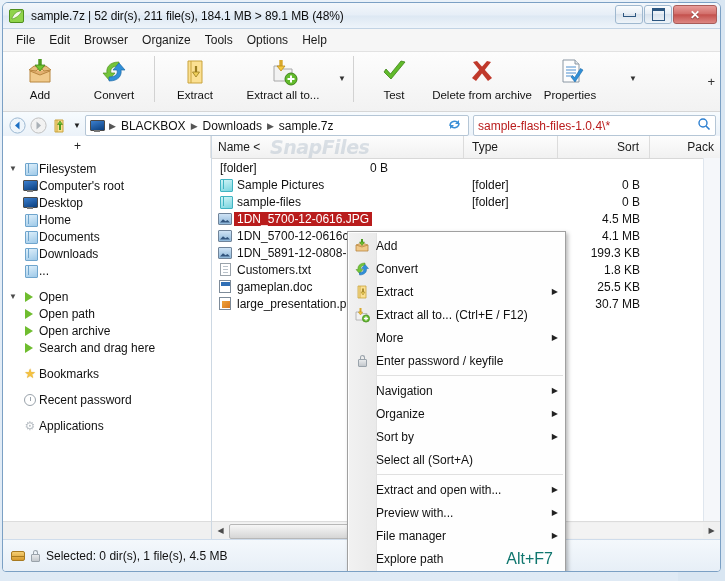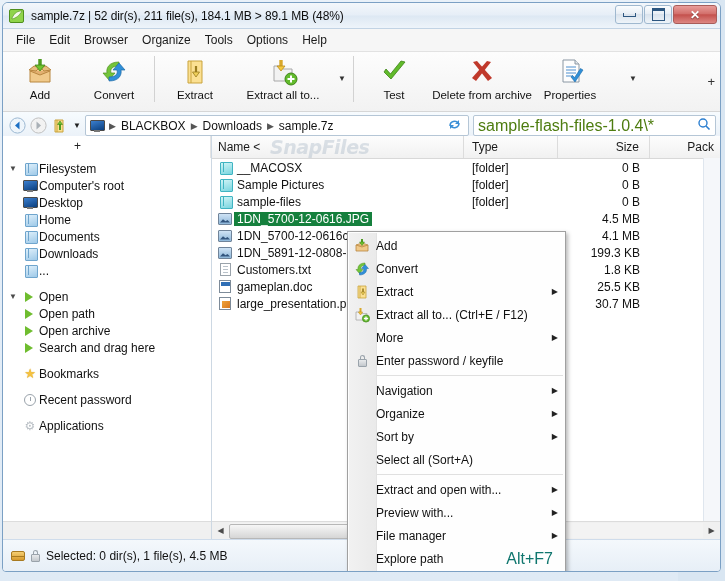--- a/index.html
+++ b/index.html
@@ -123,21 +123,21 @@
     margin-right: 4px; box-sizing: border-box; overflow: hidden;
   }
   .crumb { font-size: 12px; color: #111; white-space: nowrap; }
   .crumb-sep { font-size: 9px; color: #555; margin: 0 5px; }
   .refresh { margin-left: auto; color: #2c7fd0; font-size: 13px; padding-right:2px; }
   .filterbox {
     width: 243px; height: 21px; background:#fff;
     border: 1px solid #b5c6d6; border-radius: 2px;
     display:flex; align-items:center; padding: 0 4px; box-sizing: border-box;
   }
-  .filterbox .val { font-size: 16px; color:#4d7c0f; flex:1; white-space:nowrap; overflow:hidden; }
+  .filterbox .val { font-size: 12px; color:#b91c1c; flex:1; white-space:nowrap; overflow:hidden; }
   .filterbox .mag { color:#2c7fd0; font-size: 13px; }
 
   
   .body {
     position: absolute; left:0; right:0; top: 133px; bottom: 32px;
     display: flex;
   }
   .sidebar {
     width: 211px; background: #fff; position: relative;
     border-right: 1px solid #cdd8e3;
@@ -177,21 +177,21 @@
     color: rgba(150,168,186,0.32); letter-spacing: -0.5px;
     pointer-events: none; user-select: none;
   }
   .rows { font-size: 12px; color: #111; }
   .frow { height: 17px; display:flex; align-items:center; cursor: default; }
   .frow .fn { width: 252px; display:flex; align-items:center; padding-left: 4px; box-sizing:border-box; white-space: nowrap; overflow:hidden;}
   .frow .fn .ic { width: 18px; flex:none; display:flex; align-items:center; justify-content:center;}
   .frow .fn .nm { padding: 0 3px; }
   .frow .ft { width: 94px; padding-left: 8px; box-sizing:border-box; }
   .frow .fs { width: 92px; text-align: right; padding-right: 10px; box-sizing:border-box; }
-  .frow.sel .nm { background: #15803d; color:#fff; }
+  .frow.sel .nm { background: #b91c1c; color:#fff; }
 
   
   .hscroll {
     position: absolute; left: 0; right: 0; bottom: 0; height: 17px;
     background: #f0f0f0; border-top: 1px solid #dcdcdc;
     display:flex; align-items:center;
   }
   .hscroll .arrow { width: 17px; height: 16px; display:flex;align-items:center;justify-content:center; font-size:8px; color:#4b4b4b;}
   .hscroll .track { flex:1; height: 15px; background:#f3f3f3; position:relative;}
   .hscroll .thumb { position:absolute; left:0; top:1px; height:13px; width: 230px;
@@ -585,32 +585,26 @@
 
         </div>
         <div class="side-hscroll"></div>
       </div>
 
       <div class="filepane">
         <div class="colhead">
           <div class="watermark">SnapFiles</div>
           <div class="col c-name sep">Name &lt;</div>
           <div class="col c-type sep">Type</div>
-          <div class="col c-size sep">Size</div>
+          <div class="col c-size sep">Sort</div>
           <div class="col c-pack">Pack</div>
         </div>
 
         <div class="rows">
           <div class="frow">
-            <span class="fn">
-                <span class="ic">
-                  <span class="tfolder" style="filter:hue-rotate(-25deg) saturate(1.5)"></span>
-                </span>
-                <span class="nm">__MACOSX</span>
-              </span>
             <span class="ft">[folder]</span>
             <span class="fs">0 B</span>
           </div>
           <div class="frow">
             <span class="fn">
                 <span class="ic">
                   <span class="tfolder" style="filter:hue-rotate(-25deg) saturate(1.5)"></span>
                 </span>
                 <span class="nm">Sample Pictures</span>
               </span>

